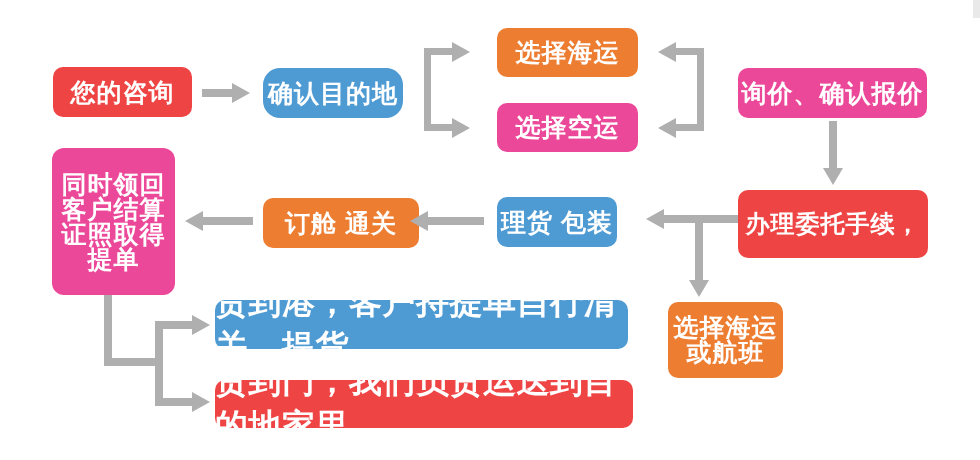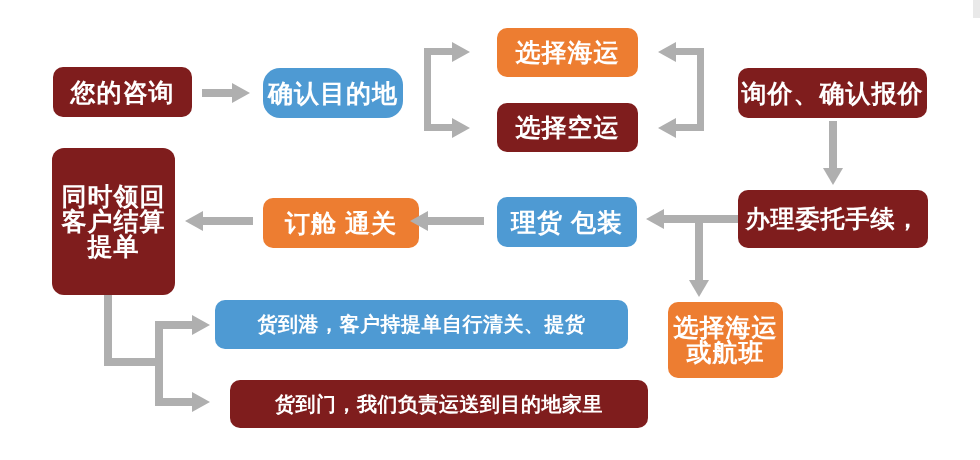--- a/index.html
+++ b/index.html
@@ -9,67 +9,68 @@
     font-family:"Liberation Sans","DejaVu Sans",sans-serif;
   }
   .node{
     position:absolute;display:flex;flex-direction:column;
     align-items:center;justify-content:center;
     color:#ffffff;font-weight:700;text-align:left;
     border-radius:10px;letter-spacing:1px;
   }
   .fs25{font-size:25px;}
   .fs24{font-size:24px;}
-  .fs26{font-size:20px;letter-spacing:0.5px;}
-  .gold{background:#7f1d1d;}
+  .fs26{font-size:33px;letter-spacing:0.5px;}
+  .gold{background:#ef4444;}
   .orange{background:#ED7D31;}
   .lightblue{background:#4E9AD3;}
-  .darkblue{background:#7f1d1d;}
+  .darkblue{background:#ec4899;}
   .seg{position:absolute;background:#AFAFAF;}
   .head{position:absolute;width:0;height:0;}
   .head-right{border-top:10px solid transparent;border-bottom:10px solid transparent;border-left:18px solid #AFAFAF;}
   .head-left{border-top:10px solid transparent;border-bottom:10px solid transparent;border-right:18px solid #AFAFAF;}
   .head-down{border-left:10px solid transparent;border-right:10px solid transparent;border-top:17px solid #AFAFAF;}
   .line{line-height:1;}
 </style>
 </head>
 <body>
 
 <div class="node gold fs25" style="left:53px;top:67px;width:139px;height:50px;">您的咨询</div>
 
 <div class="node lightblue fs25" style="left:263px;top:68px;width:140px;height:50px;border-radius:17px;">确认目的地</div>
 
 <div class="node orange fs25" style="left:497px;top:28px;width:141px;height:49px;">选择海运</div>
 
 <div class="node darkblue fs25" style="left:497px;top:103px;width:141px;height:49px;">选择空运</div>
 
 <div class="node darkblue fs25" style="left:738px;top:68px;width:189px;height:50px;">询价、确认报价</div>
 
-<div class="node gold fs24" style="left:738px;top:190px;width:190px;height:58px;line-height:29px;">
+<div class="node gold fs24" style="left:738px;top:190px;width:190px;height:68px;line-height:29px;">
   <div class="line">办理委托手续，</div>
 </div>
 
-<div class="node lightblue fs25" style="left:497px;top:197px;width:140px;height:50px;">理货 包装</div>
+<div class="node lightblue fs25" style="left:497px;top:197px;width:120px;height:50px;">理货 包装</div>
 
 <div class="node orange fs25" style="left:263px;top:198px;width:156px;height:50px;">订舱 通关</div>
 
 <div class="node darkblue fs25" style="left:52px;top:148px;width:123px;height:147px;border-radius:12px;line-height:35px;">
   <div class="line">同时领回</div>
   <div class="line">客户结算</div>
+  <div class="line">证照取得</div>
   <div class="line">提单</div>
 </div>
 
 <div class="node orange fs25" style="left:668px;top:302px;width:115px;height:76px;line-height:33px;">
   <div class="line">选择海运</div>
   <div class="line">或航班</div>
 </div>
 
 <div class="node lightblue fs26" style="left:215px;top:300px;width:413px;height:49px;">货到港，客户持提单自行清关、提货</div>
 
-<div class="node gold fs26" style="left:230px;top:380px;width:418px;height:48px;">货到门，我们负责运送到目的地家里</div>
+<div class="node gold fs26" style="left:215px;top:380px;width:418px;height:48px;">货到门，我们负责运送到目的地家里</div>
 
 <div>
   <div class="seg" style="left:202px;top:89px;width:30px;height:8px;"></div>
   <div class="head head-right" style="left:232px;top:83px;"></div>
 </div>
 
 <div>
   <div class="seg" style="left:424px;top:48px;width:7px;height:83px;"></div>
   <div class="seg" style="left:431px;top:48px;width:21px;height:7px;"></div>
   <div class="head head-right" style="left:452px;top:42px;"></div>

